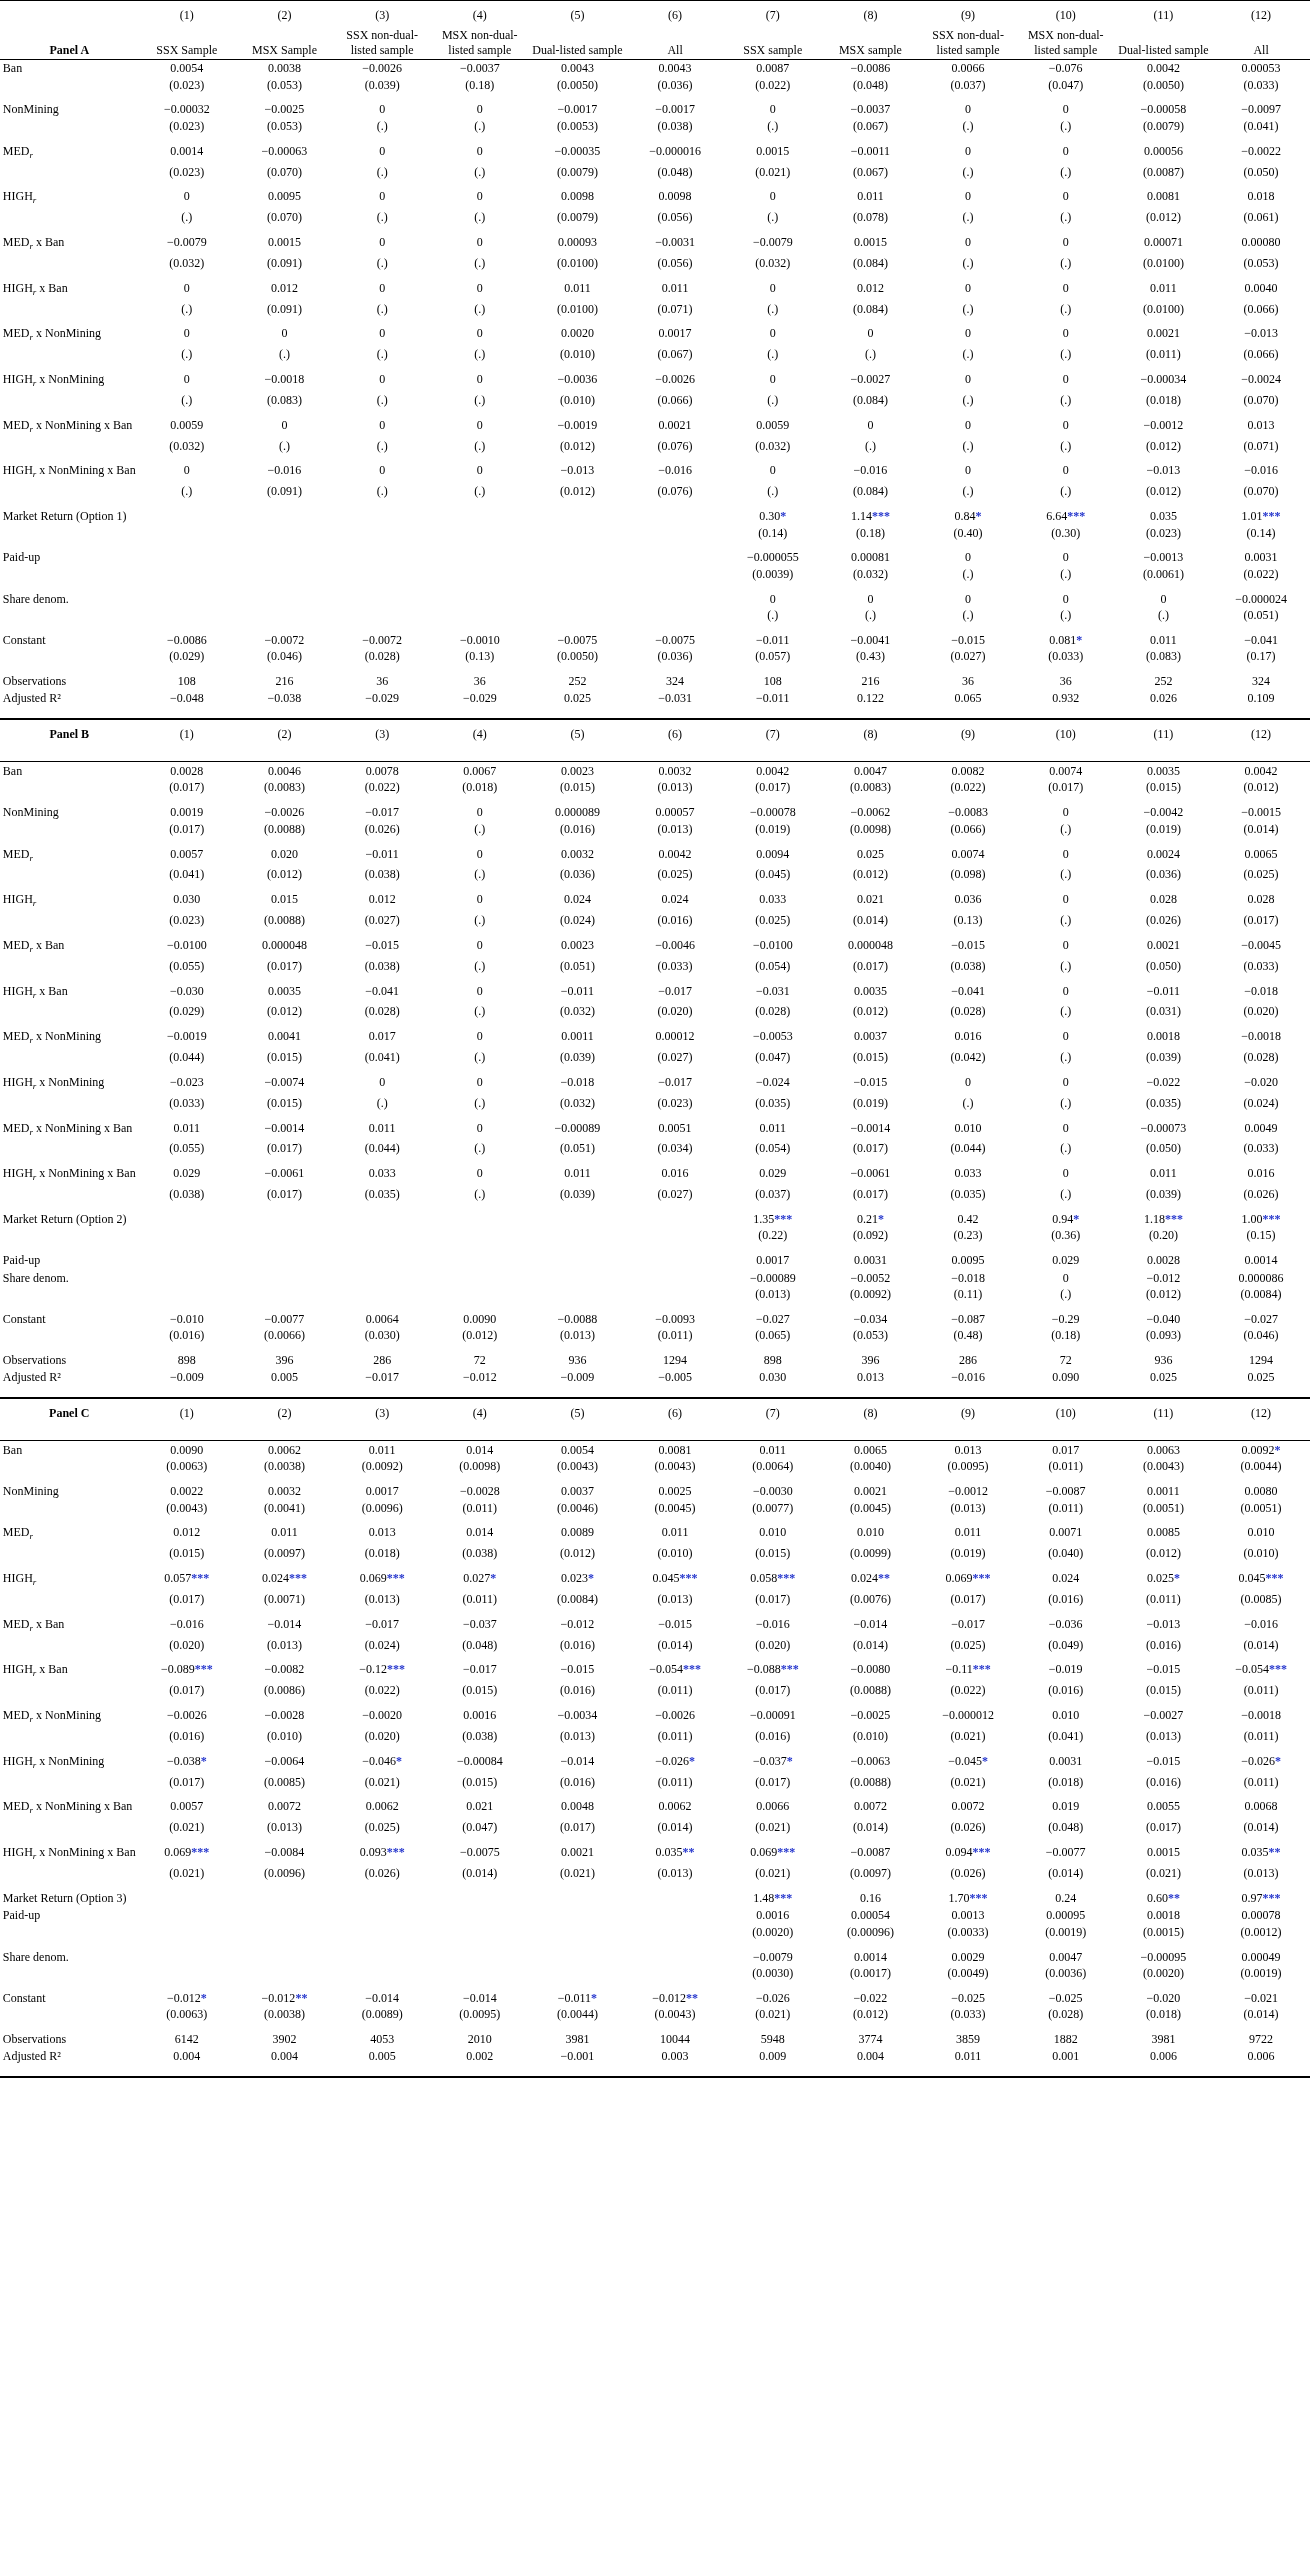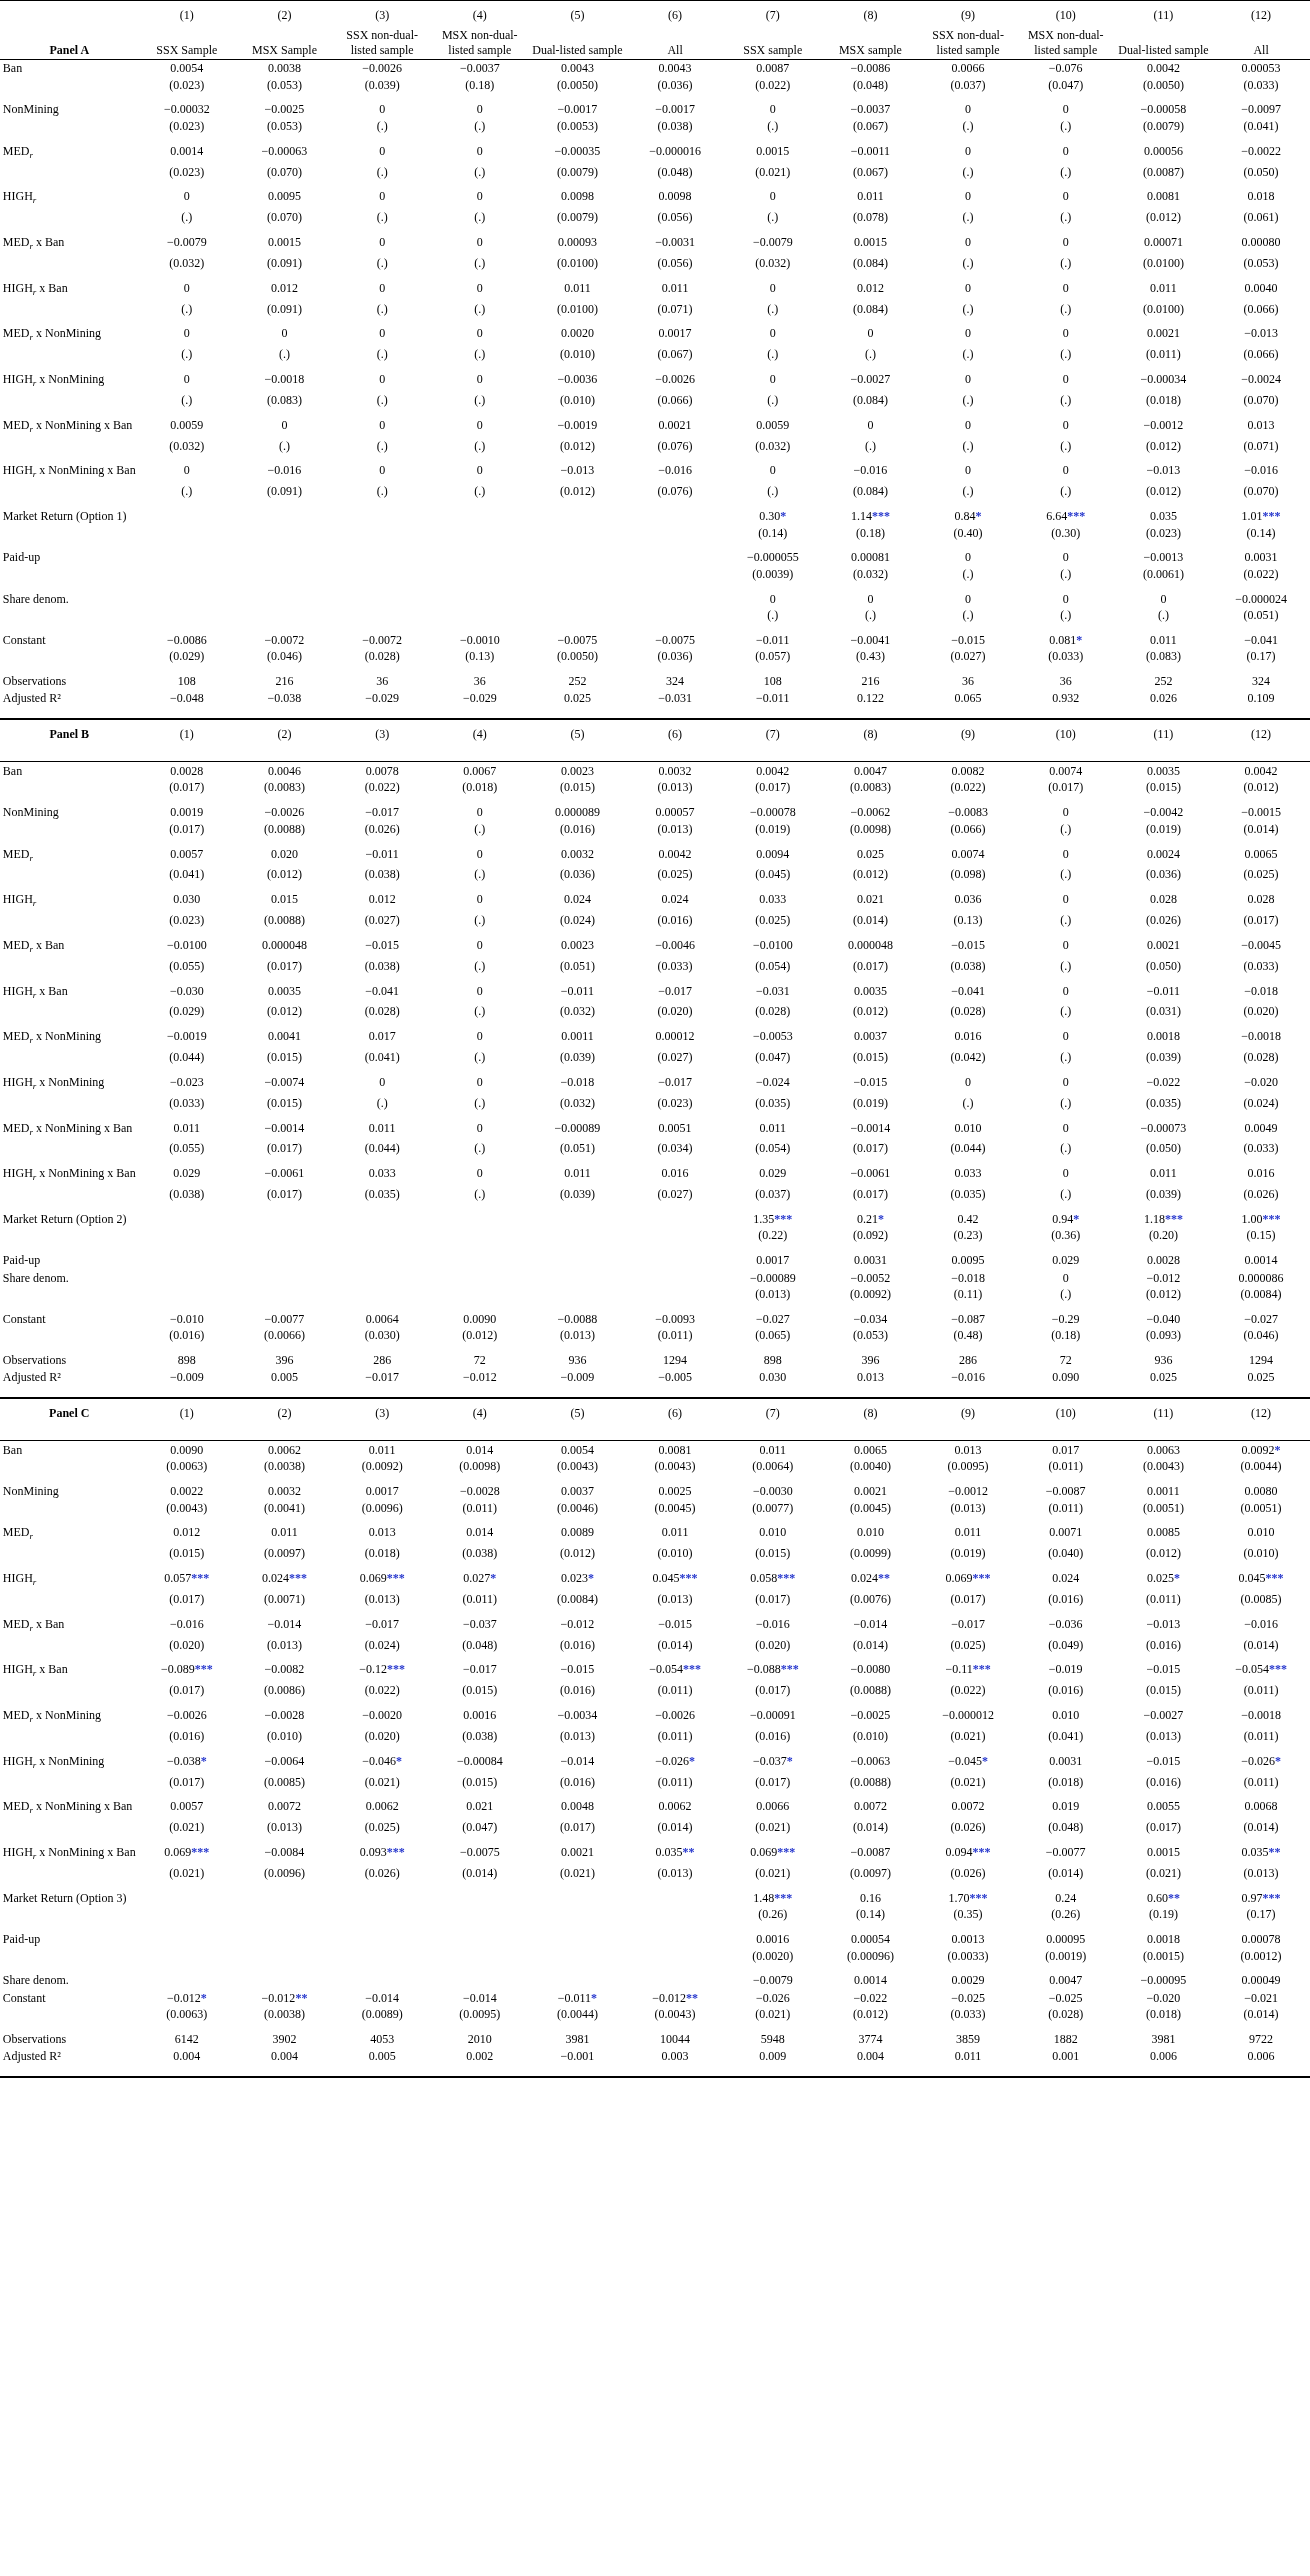--- a/index.html
+++ b/index.html
@@ -1296,35 +1296,20 @@
           <td>&nbsp;</td>
           <td>&nbsp;</td>
           <td>&nbsp;</td>
           <td>1.48<span class="star">***</span></td>
           <td>0.16</td>
           <td>1.70<span class="star">***</span></td>
           <td>0.24</td>
           <td>0.60<span class="star">**</span></td>
           <td>0.97<span class="star">***</span></td>
         </tr>
-        <tr class="se">
-          <td class="label"></td>
-          <td>&nbsp;</td>
-          <td>&nbsp;</td>
-          <td>&nbsp;</td>
-          <td>&nbsp;</td>
-          <td>&nbsp;</td>
-          <td>&nbsp;</td>
-          <td>(0.26)</td>
-          <td>(0.14)</td>
-          <td>(0.35)</td>
-          <td>(0.26)</td>
-          <td>(0.19)</td>
-          <td>(0.17)</td>
-        </tr>
         <tr class="coef">
           <td class="label">Paid-up</td>
           <td>&nbsp;</td>
           <td>&nbsp;</td>
           <td>&nbsp;</td>
           <td>&nbsp;</td>
           <td>&nbsp;</td>
           <td>&nbsp;</td>
           <td>0.0016</td>
           <td>0.00054</td>
@@ -1355,20 +1340,35 @@
           <td>&nbsp;</td>
           <td>&nbsp;</td>
           <td>&nbsp;</td>
           <td>&nbsp;</td>
           <td>−0.0079</td>
           <td>0.0014</td>
           <td>0.0029</td>
           <td>0.0047</td>
           <td>−0.00095</td>
           <td>0.00049</td>
+        </tr>
+        <tr class="se">
+          <td class="label"></td>
+          <td>&nbsp;</td>
+          <td>&nbsp;</td>
+          <td>&nbsp;</td>
+          <td>&nbsp;</td>
+          <td>&nbsp;</td>
+          <td>&nbsp;</td>
+          <td>(0.0030)</td>
+          <td>(0.0017)</td>
+          <td>(0.0049)</td>
+          <td>(0.0036)</td>
+          <td>(0.0020)</td>
+          <td>(0.0019)</td>
         </tr>
         <tr class="coef">
           <td class="label">Constant</td>
           <td>−0.012<span class="star">*</span></td>
           <td>−0.012<span class="star">**</span></td>
           <td>−0.014</td>
           <td>−0.014</td>
           <td>−0.011<span class="star">*</span></td>
           <td>−0.012<span class="star">**</span></td>
           <td>−0.026</td>

